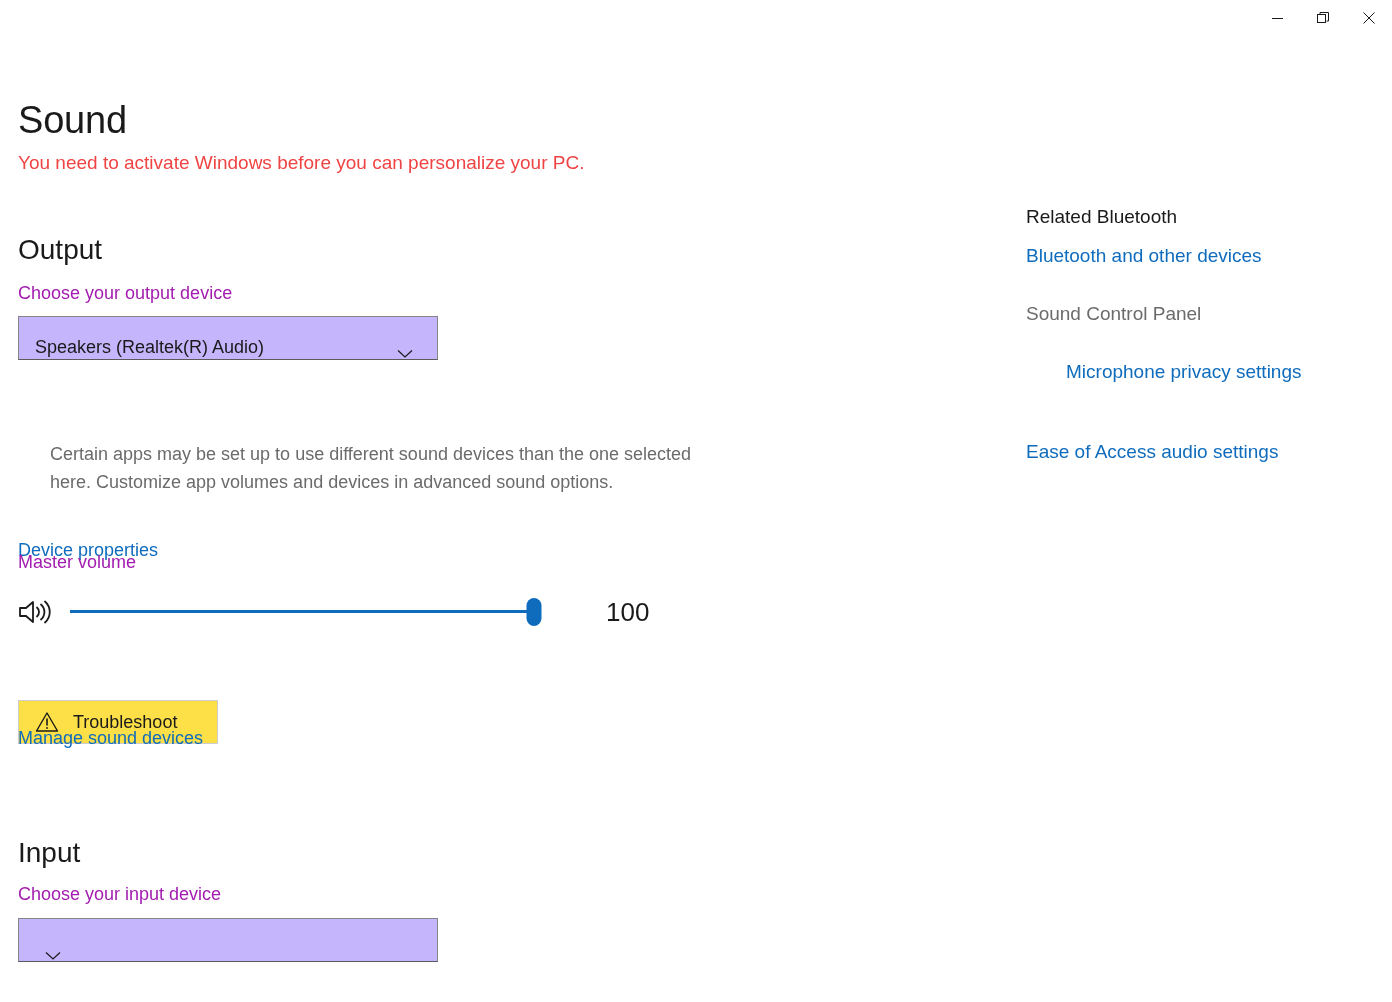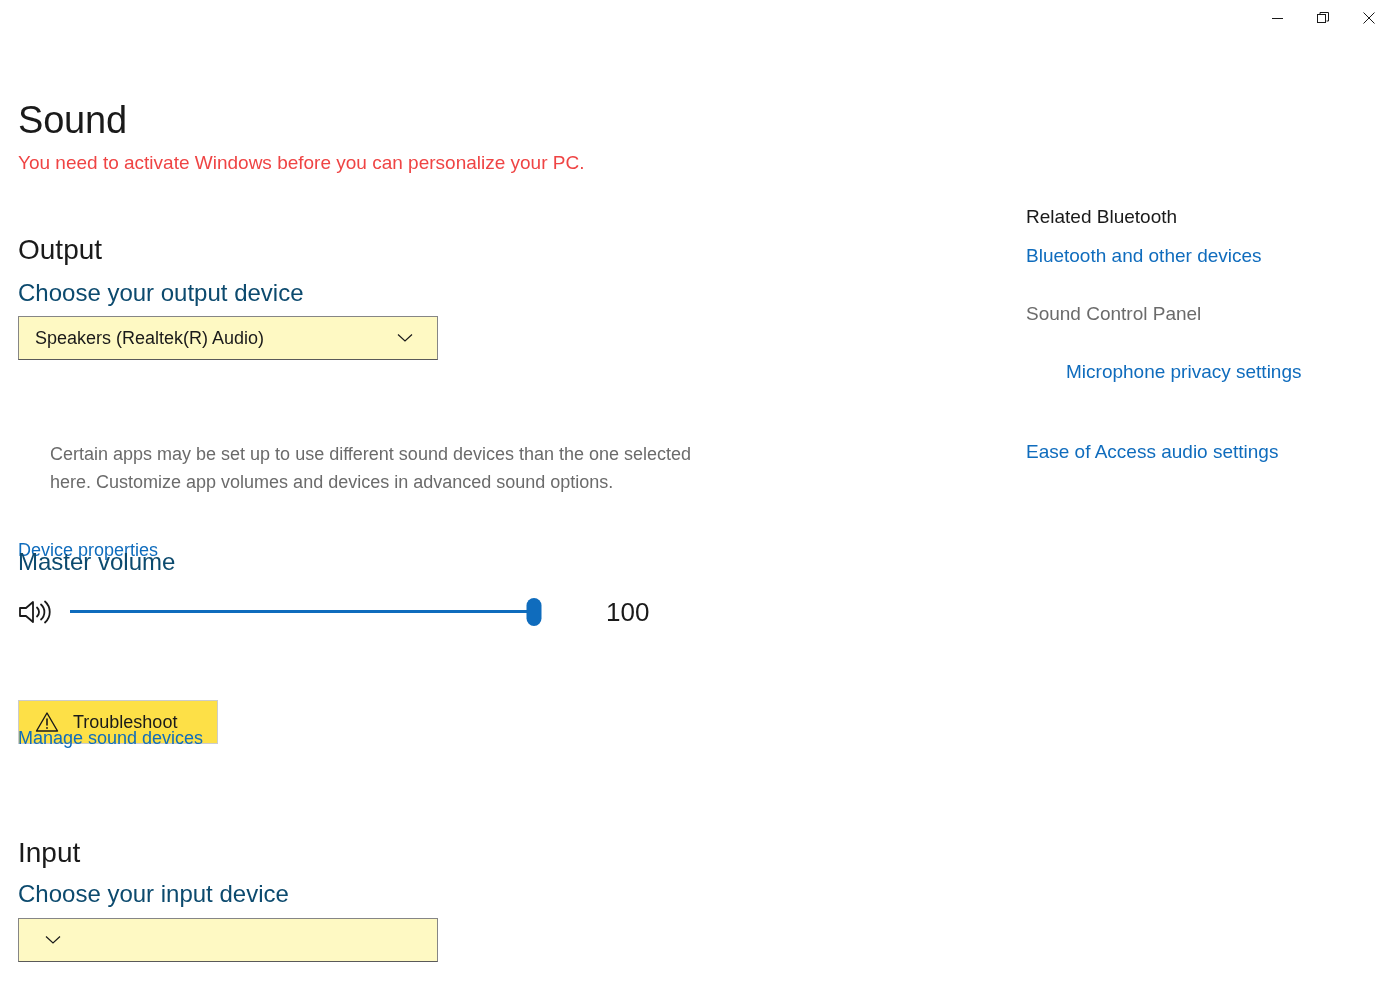--- a/index.html
+++ b/index.html
@@ -91,38 +91,38 @@
     font-weight: 400;
     line-height: 36px;
     color: #1a1a1a;
   }
   .section-head.output { top: 163px; }
   .section-head.input  { top: 766px; }
 
   .field-label {
     position: absolute;
     left: 18px;
-    font-size: 24px;
+    font-size: 18px;
     line-height: 24px;
-    color: #0c4a6e;
+    color: #a21caf;
   }
   .field-label.output-device { top: 235px; }
   .field-label.input-device  { top: 836px; }
   .field-label.master-volume { top: 504px; }
 
   .combobox {
     position: absolute;
     left: 18px;
     width: 420px;
     height: 44px;
-    background: #fef9c3;
+    background: #c4b5fd;
     border: 1px solid #868686;
     border-bottom-color: #5a5a5a;
     display: flex;
-    align-items: center;
+    align-items: flex-end;
     justify-content: space-between;
     padding: 0 24px 0 16px;
     cursor: default;
   }
   .combobox.output-device { top: 270px; }
   .combobox.input-device  { top: 872px; }
   .combo-value {
     font-size: 18px;
     line-height: 24px;
     color: #1a1a1a;

